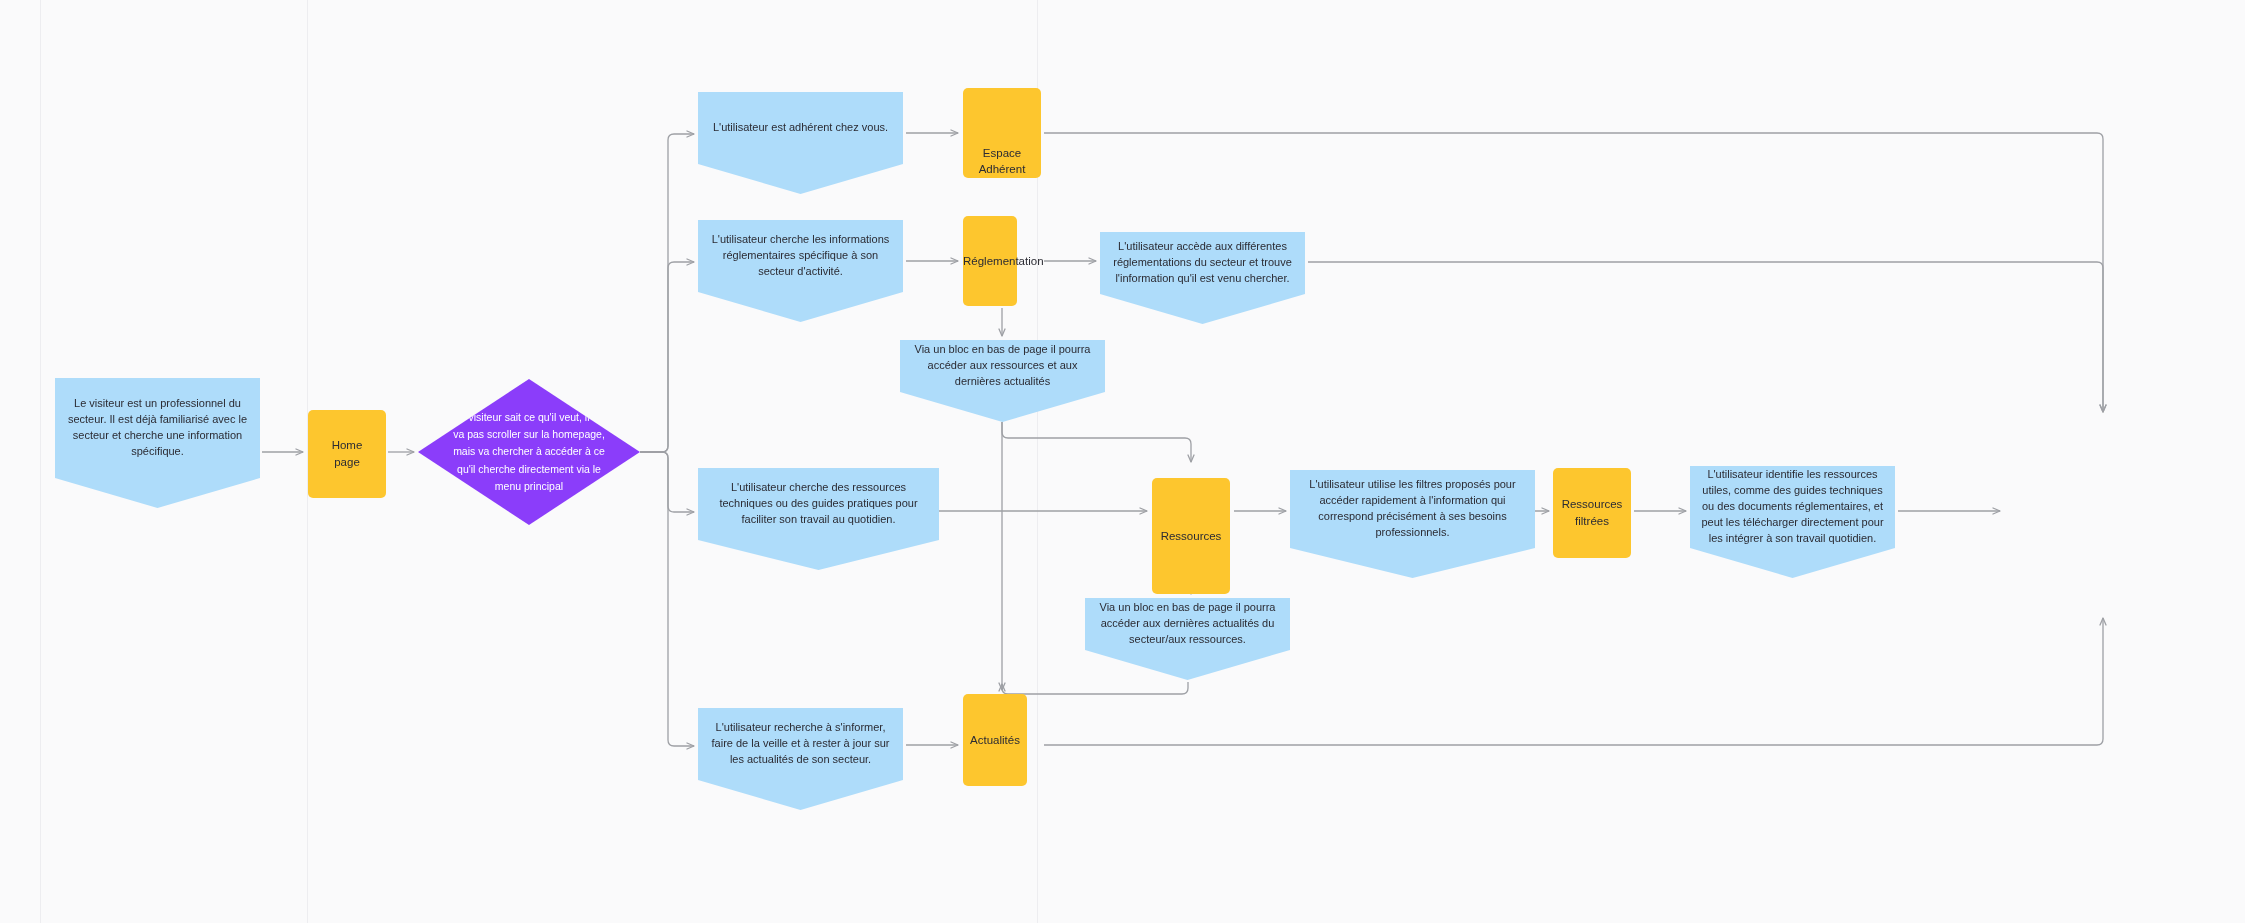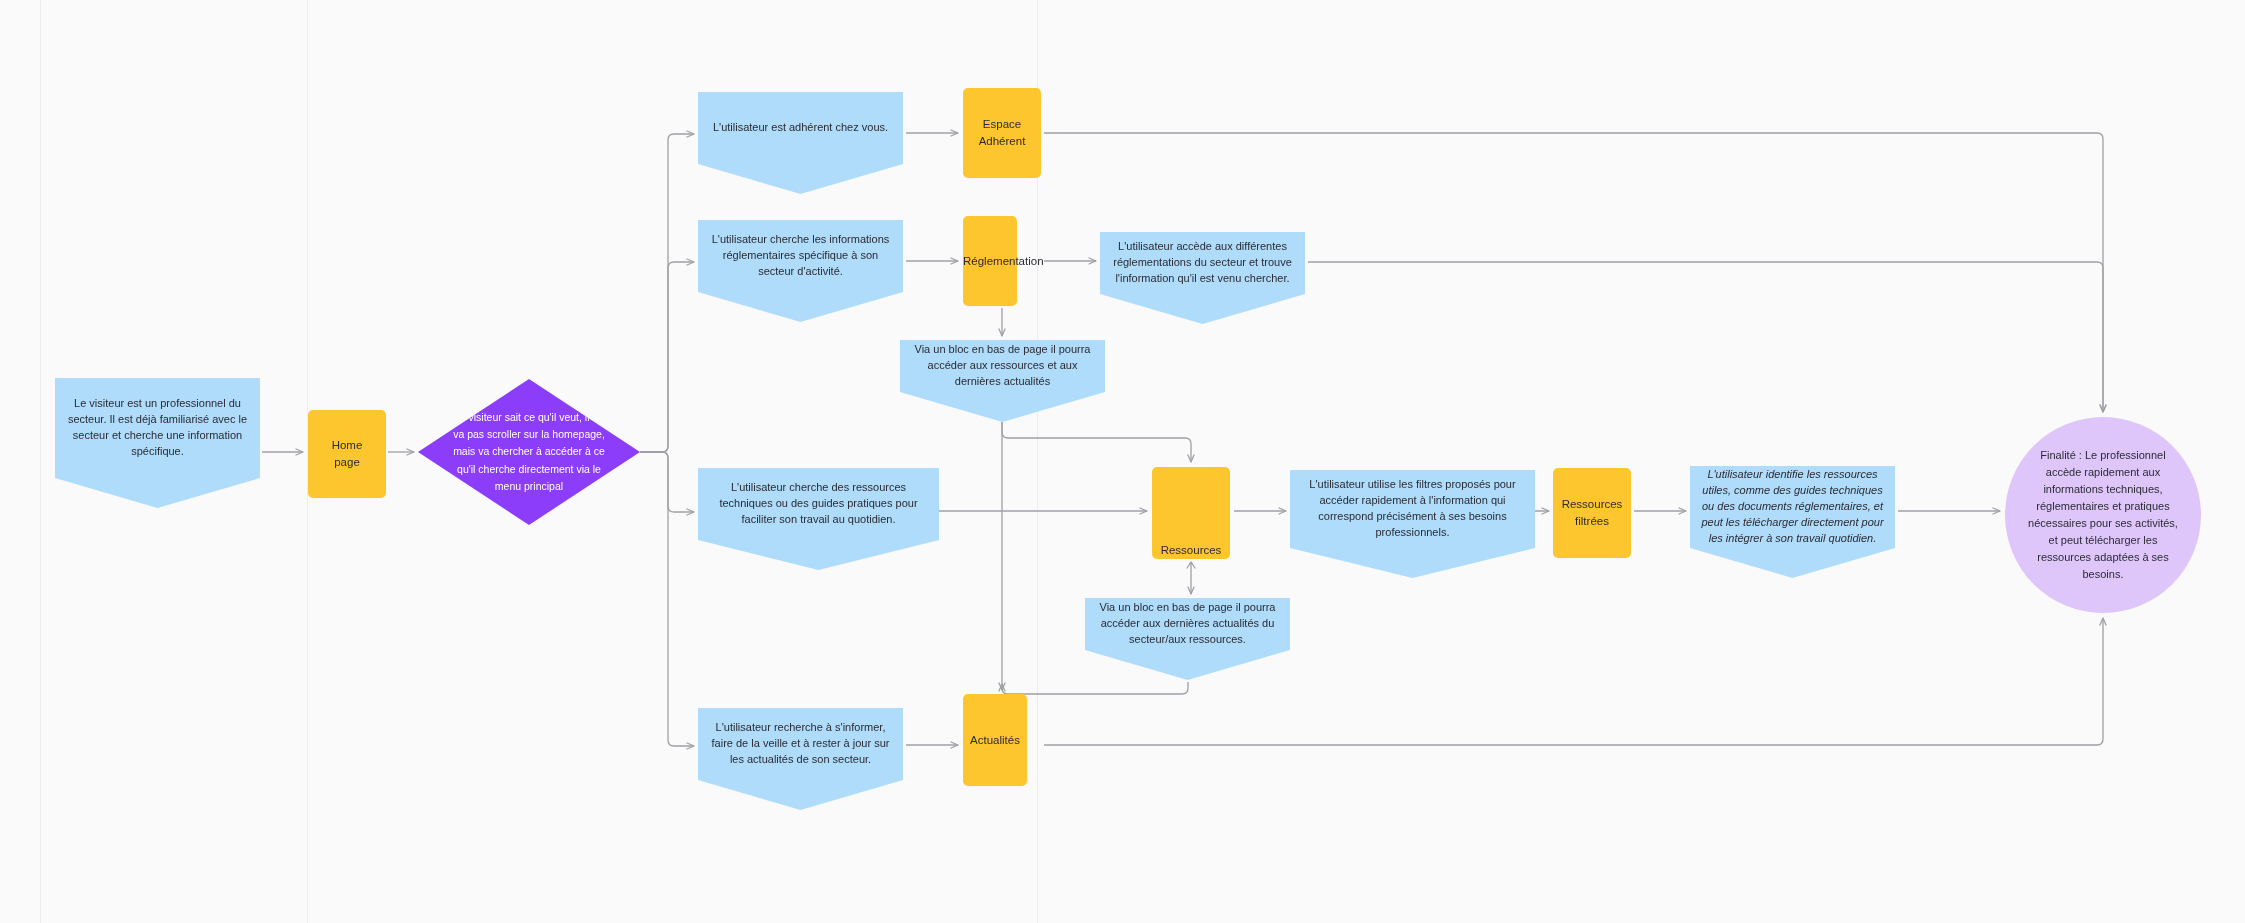--- a/index.html
+++ b/index.html
@@ -128,21 +128,21 @@
 
   <div class="node diamond" style="left:418px;top:379px;width:222px;height:146px;">
     <span class="txt">Le visiteur sait ce qu'il veut, il ne va pas scroller sur la homepage, mais va chercher à accéder à ce qu'il cherche directement via le menu principal</span>
   </div>
 
   <div class="node banner" style="left:698px;top:92px;width:205px;height:72px;">
     <span class="txt">L'utilisateur est adhérent chez vous.</span>
     <span class="notch"></span>
   </div>
 
-  <div class="node card" style="left:963px;top:88px;width:78px;height:90px;">
+  <div class="node card" style="left:963px;top:88px;width:78px;height:90px;align-items:flex-end;">
     <span class="txt">Espace Adhérent</span>
   </div>
 
   <div class="node banner" style="left:698px;top:220px;width:205px;height:72px;">
     <span class="txt">L'utilisateur cherche les informations réglementaires spécifique à son secteur d'activité.</span>
     <span class="notch"></span>
   </div>
 
   <div class="node card" style="left:963px;top:216px;width:54px;height:90px;">
     <span class="txt">Réglementation</span>
@@ -156,49 +156,46 @@
   <div class="node banner" style="left:900px;top:340px;width:205px;height:52px;">
     <span class="txt">Via un bloc en bas de page il pourra accéder aux ressources et aux  dernières actualités</span>
     <span class="notch"></span>
   </div>
 
   <div class="node banner" style="left:698px;top:468px;width:241px;height:72px;">
     <span class="txt">L'utilisateur cherche des ressources techniques ou des guides pratiques pour faciliter son travail au quotidien.</span>
     <span class="notch"></span>
   </div>
 
-  <div class="node card" style="left:1152px;top:467px;width:78px;height:92px;align-items:flex-end;">
+  <div class="node card" style="left:1152px;top:478px;width:78px;height:116px;">
     <span class="txt">Ressources</span>
   </div>
 
   <div class="node banner" style="left:1290px;top:470px;width:245px;height:78px;">
     <span class="txt">L'utilisateur utilise les filtres proposés pour accéder rapidement à l'information qui correspond précisément à ses besoins professionnels.</span>
     <span class="notch"></span>
   </div>
 
   <div class="node card" style="left:1553px;top:468px;width:78px;height:90px;">
     <span class="txt">Ressources filtrées</span>
   </div>
 
-  <div class="node banner" style="left:1690px;top:466px;width:205px;height:82px;font-style:italic;">
+  <div class="node banner" style="left:1690px;top:466px;width:205px;height:82px;">
     <span class="txt">L'utilisateur identifie les ressources utiles, comme des guides techniques ou des documents réglementaires, et peut les télécharger directement pour les intégrer à son travail quotidien.</span>
     <span class="notch"></span>
   </div>
 
   <div class="node banner" style="left:1085px;top:598px;width:205px;height:52px;">
     <span class="txt">Via un bloc en bas de page il pourra accéder aux dernières actualités du secteur/aux ressources.</span>
     <span class="notch"></span>
   </div>
 
   <div class="node banner" style="left:698px;top:708px;width:205px;height:72px;">
     <span class="txt">L'utilisateur recherche à s'informer, faire de la veille et à rester à jour sur les actualités de son secteur.</span>
     <span class="notch"></span>
   </div>
 
   <div class="node card" style="left:963px;top:694px;width:64px;height:92px;">
     <span class="txt">Actualités</span>
   </div>
 
-  <div class="node circle" style="left:2005px;top:417px;width:196px;height:196px;">
-    <span class="txt">Finalité : Le professionnel accède rapidement aux informations techniques, réglementaires et pratiques nécessaires pour ses activités, et peut télécharger les ressources adaptées à ses besoins.</span>
-  </div>
 
 </div>
 
 </body></html>

